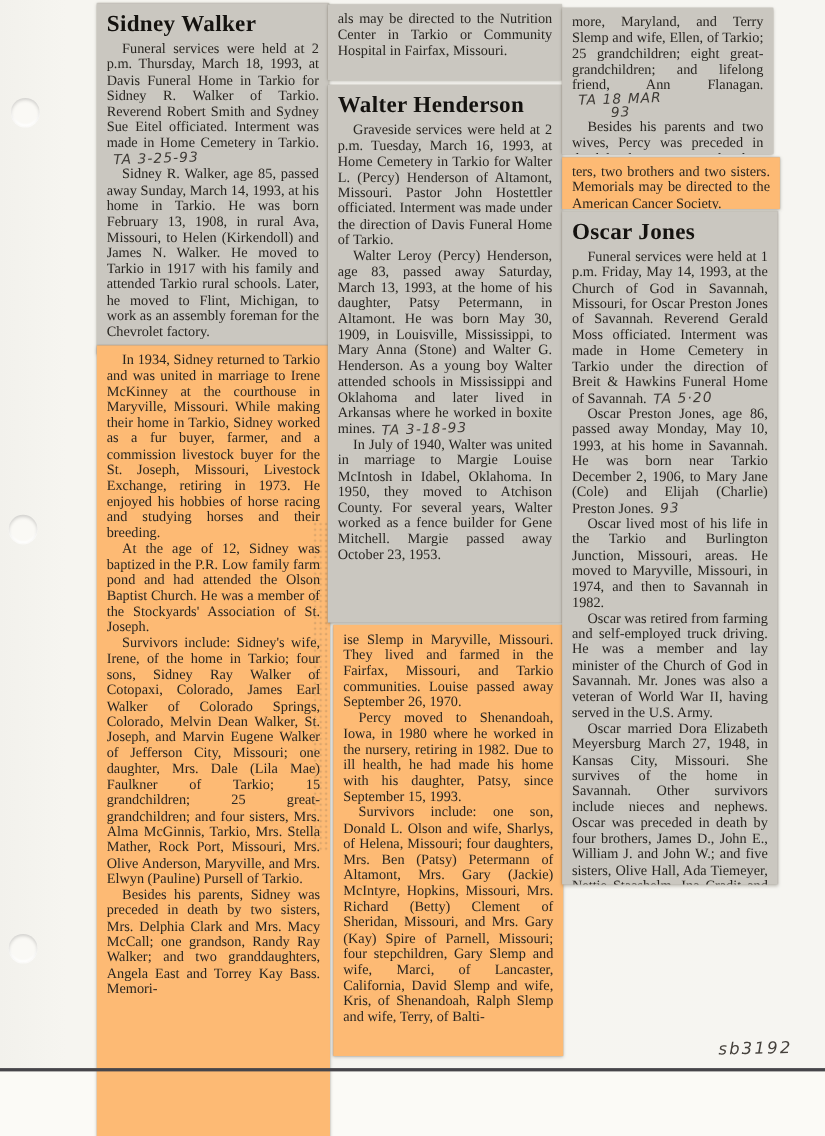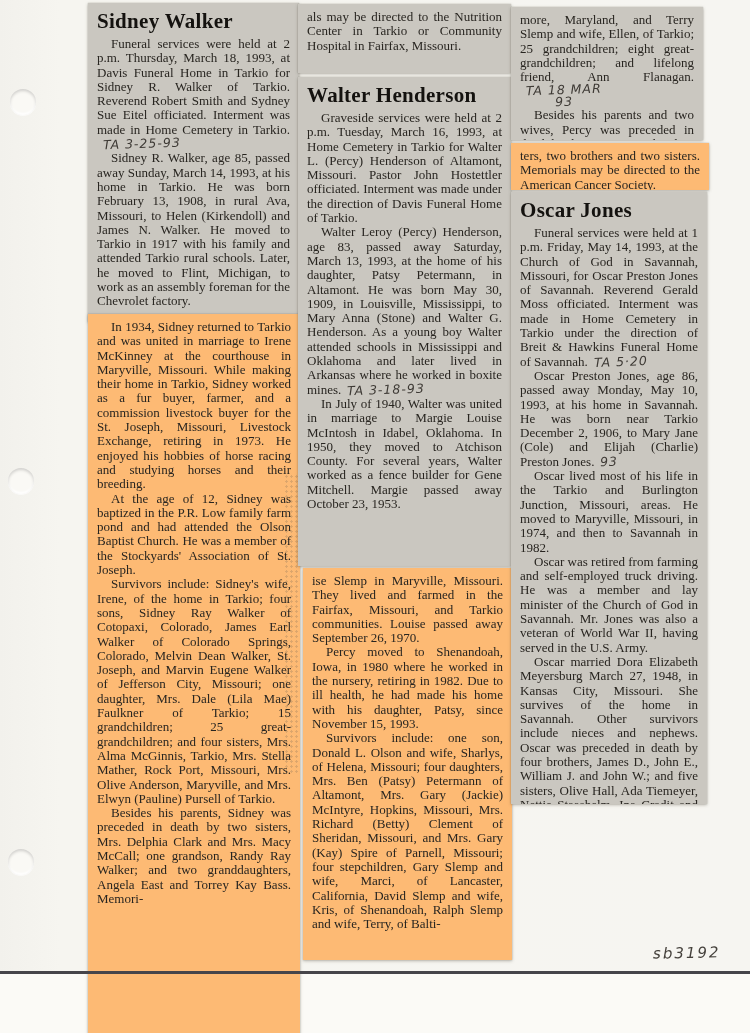--- a/index.html
+++ b/index.html
@@ -82,21 +82,21 @@
 
   <div class="clip" style="left:298px; top:77px; width:213px; height:489px;">
     <h2>Walter Henderson</h2>
     <p>Graveside services were held at 2 p.m. Tuesday, March 16, 1993, at Home Cemetery in Tarkio for Walter L. (Percy) Henderson of Altamont, Missouri. Pastor John Hostettler officiated. Interment was made under the direction of Davis Funeral Home of Tarkio.</p>
     <p><span>Walter Leroy (Percy) Henderson, age 83, passed away Saturday, March 13, 1993, at the home of his daughter, Patsy Petermann, in Altamont. He was born May 30, 1909, in Louisville, Mississippi, to Mary Anna (Stone) and Walter G. Henderson. As a young boy Walter attended schools in Mississippi and Oklahoma and later lived in Arkansas where he worked in boxite mines.</span><span class="hw">TA 3-18-93</span></p>
     <p>In July of 1940, Walter was united in marriage to Margie Louise McIntosh in Idabel, Oklahoma. In 1950, they moved to Atchison County. For several years, Walter worked as a fence builder for Gene Mitchell. Margie passed away October 23, 1953.</p>
   </div>
 
   <div class="clip light" style="left:303px; top:568px; width:209px; height:392px;">
     <p class="noindent">ise Slemp in Maryville, Missouri. They lived and farmed in the Fairfax, Missouri, and Tarkio communities. Louise passed away September 26, 1970.</p>
-    <p>Percy moved to Shenandoah, Iowa, in 1980 where he worked in the nursery, retiring in 1982. Due to ill health, he had made his home with his daughter, Patsy, since November 15, 1993.</p>
+    <p>Percy moved to Shenandoah, Iowa, in 1980 where he worked in the nursery, retiring in 1982. Due to ill health, he had made his home with his daughter, Patsy, since September 15, 1993.</p>
     <p>Survivors include: one son, Donald L. Olson and wife, Sharlys, of Helena, Missouri; four daughters, Mrs. Ben (Patsy) Petermann of Altamont, Mrs. Gary (Jackie) McIntyre, Hopkins, Missouri, Mrs. Richard (Betty) Clement of Sheridan, Missouri, and Mrs. Gary (Kay) Spire of Parnell, Missouri; four stepchildren, Gary Slemp and wife, Marci, of Lancaster, California, David Slemp and wife, Kris, of Shenandoah, Ralph Slemp and wife, Terry, of Balti-</p>
   </div>
 
   <div class="clip" style="left:511px; top:7px; width:192px; height:133px;">
     <p class="noindent"><span>more, Maryland, and Terry Slemp and wife, Ellen, of Tarkio; 25 grandchildren; eight great-grandchildren; and lifelong friend, Ann Flanagan.</span><span class="hw hw-block"><span>TA 18 MAR</span><span class="l2">93</span></span></p>
     <p>Besides his parents and two wives, Percy was preceded in death by three sons, two daugh-</p>
   </div>
 
   <div class="clip light" style="left:511px; top:143px; width:198px; height:47px;">
     <p class="noindent">ters, two brothers and two sisters. Memorials may be directed to the American Cancer Society.</p>

